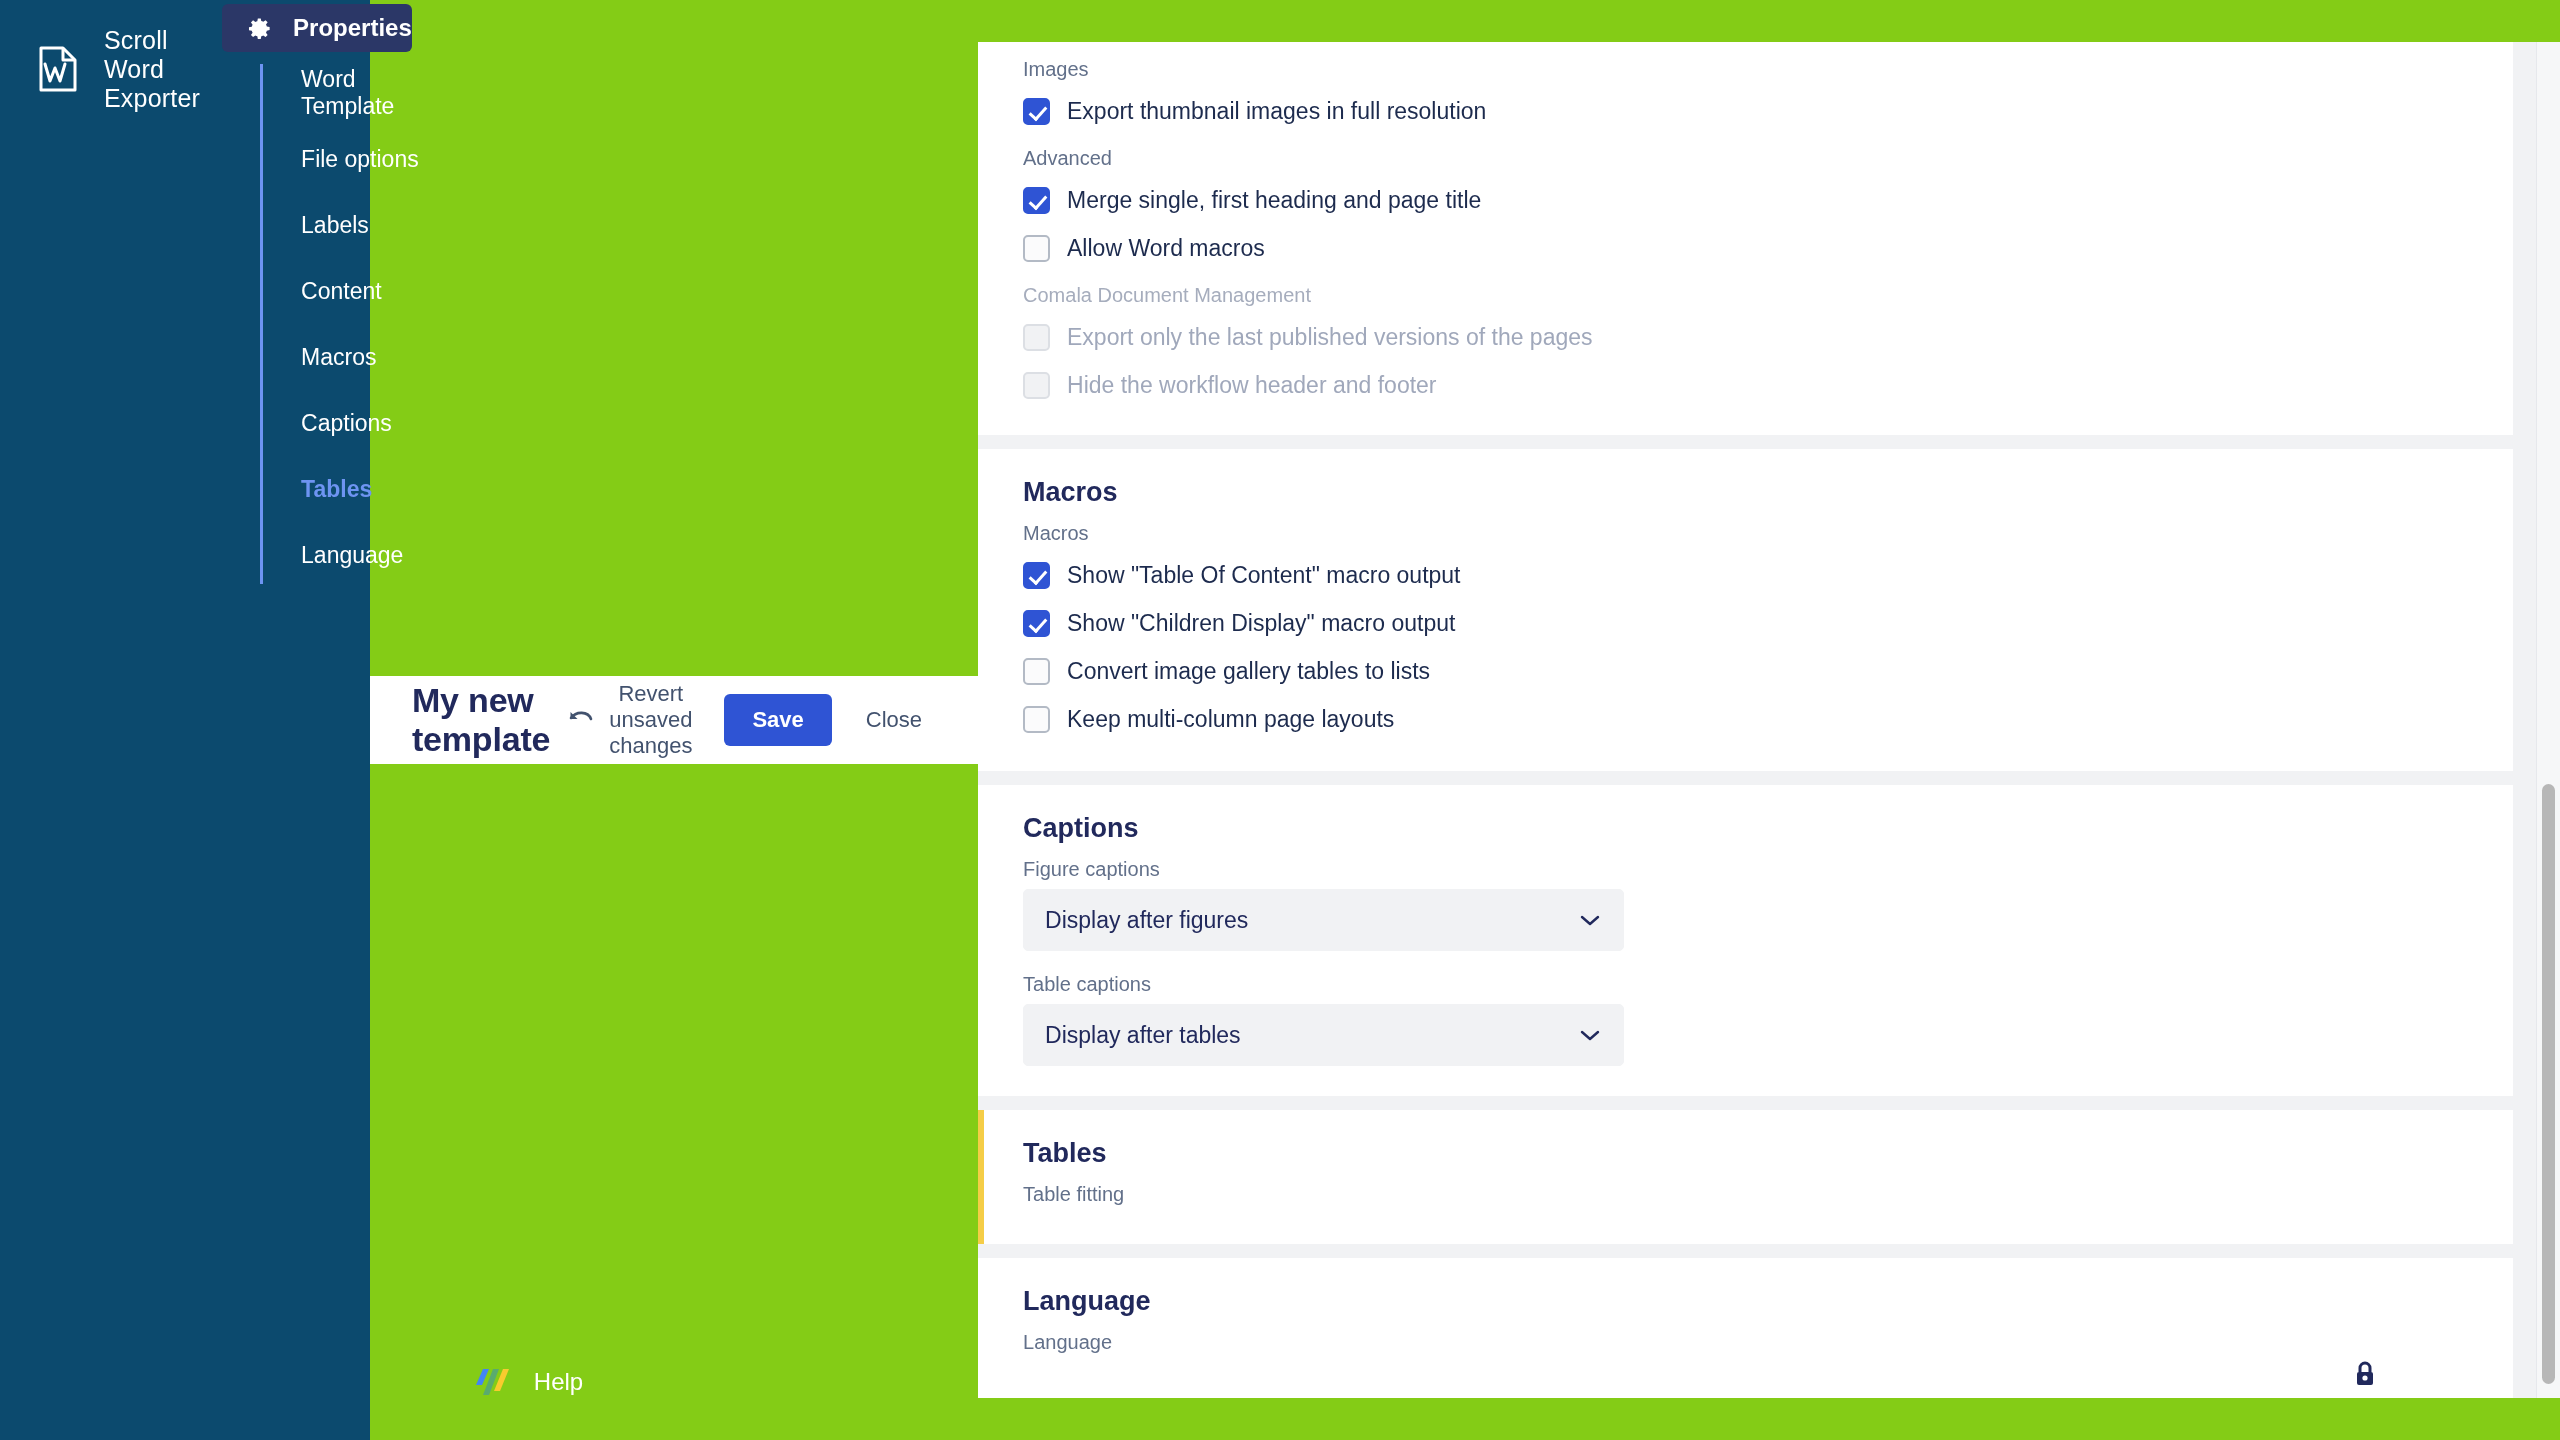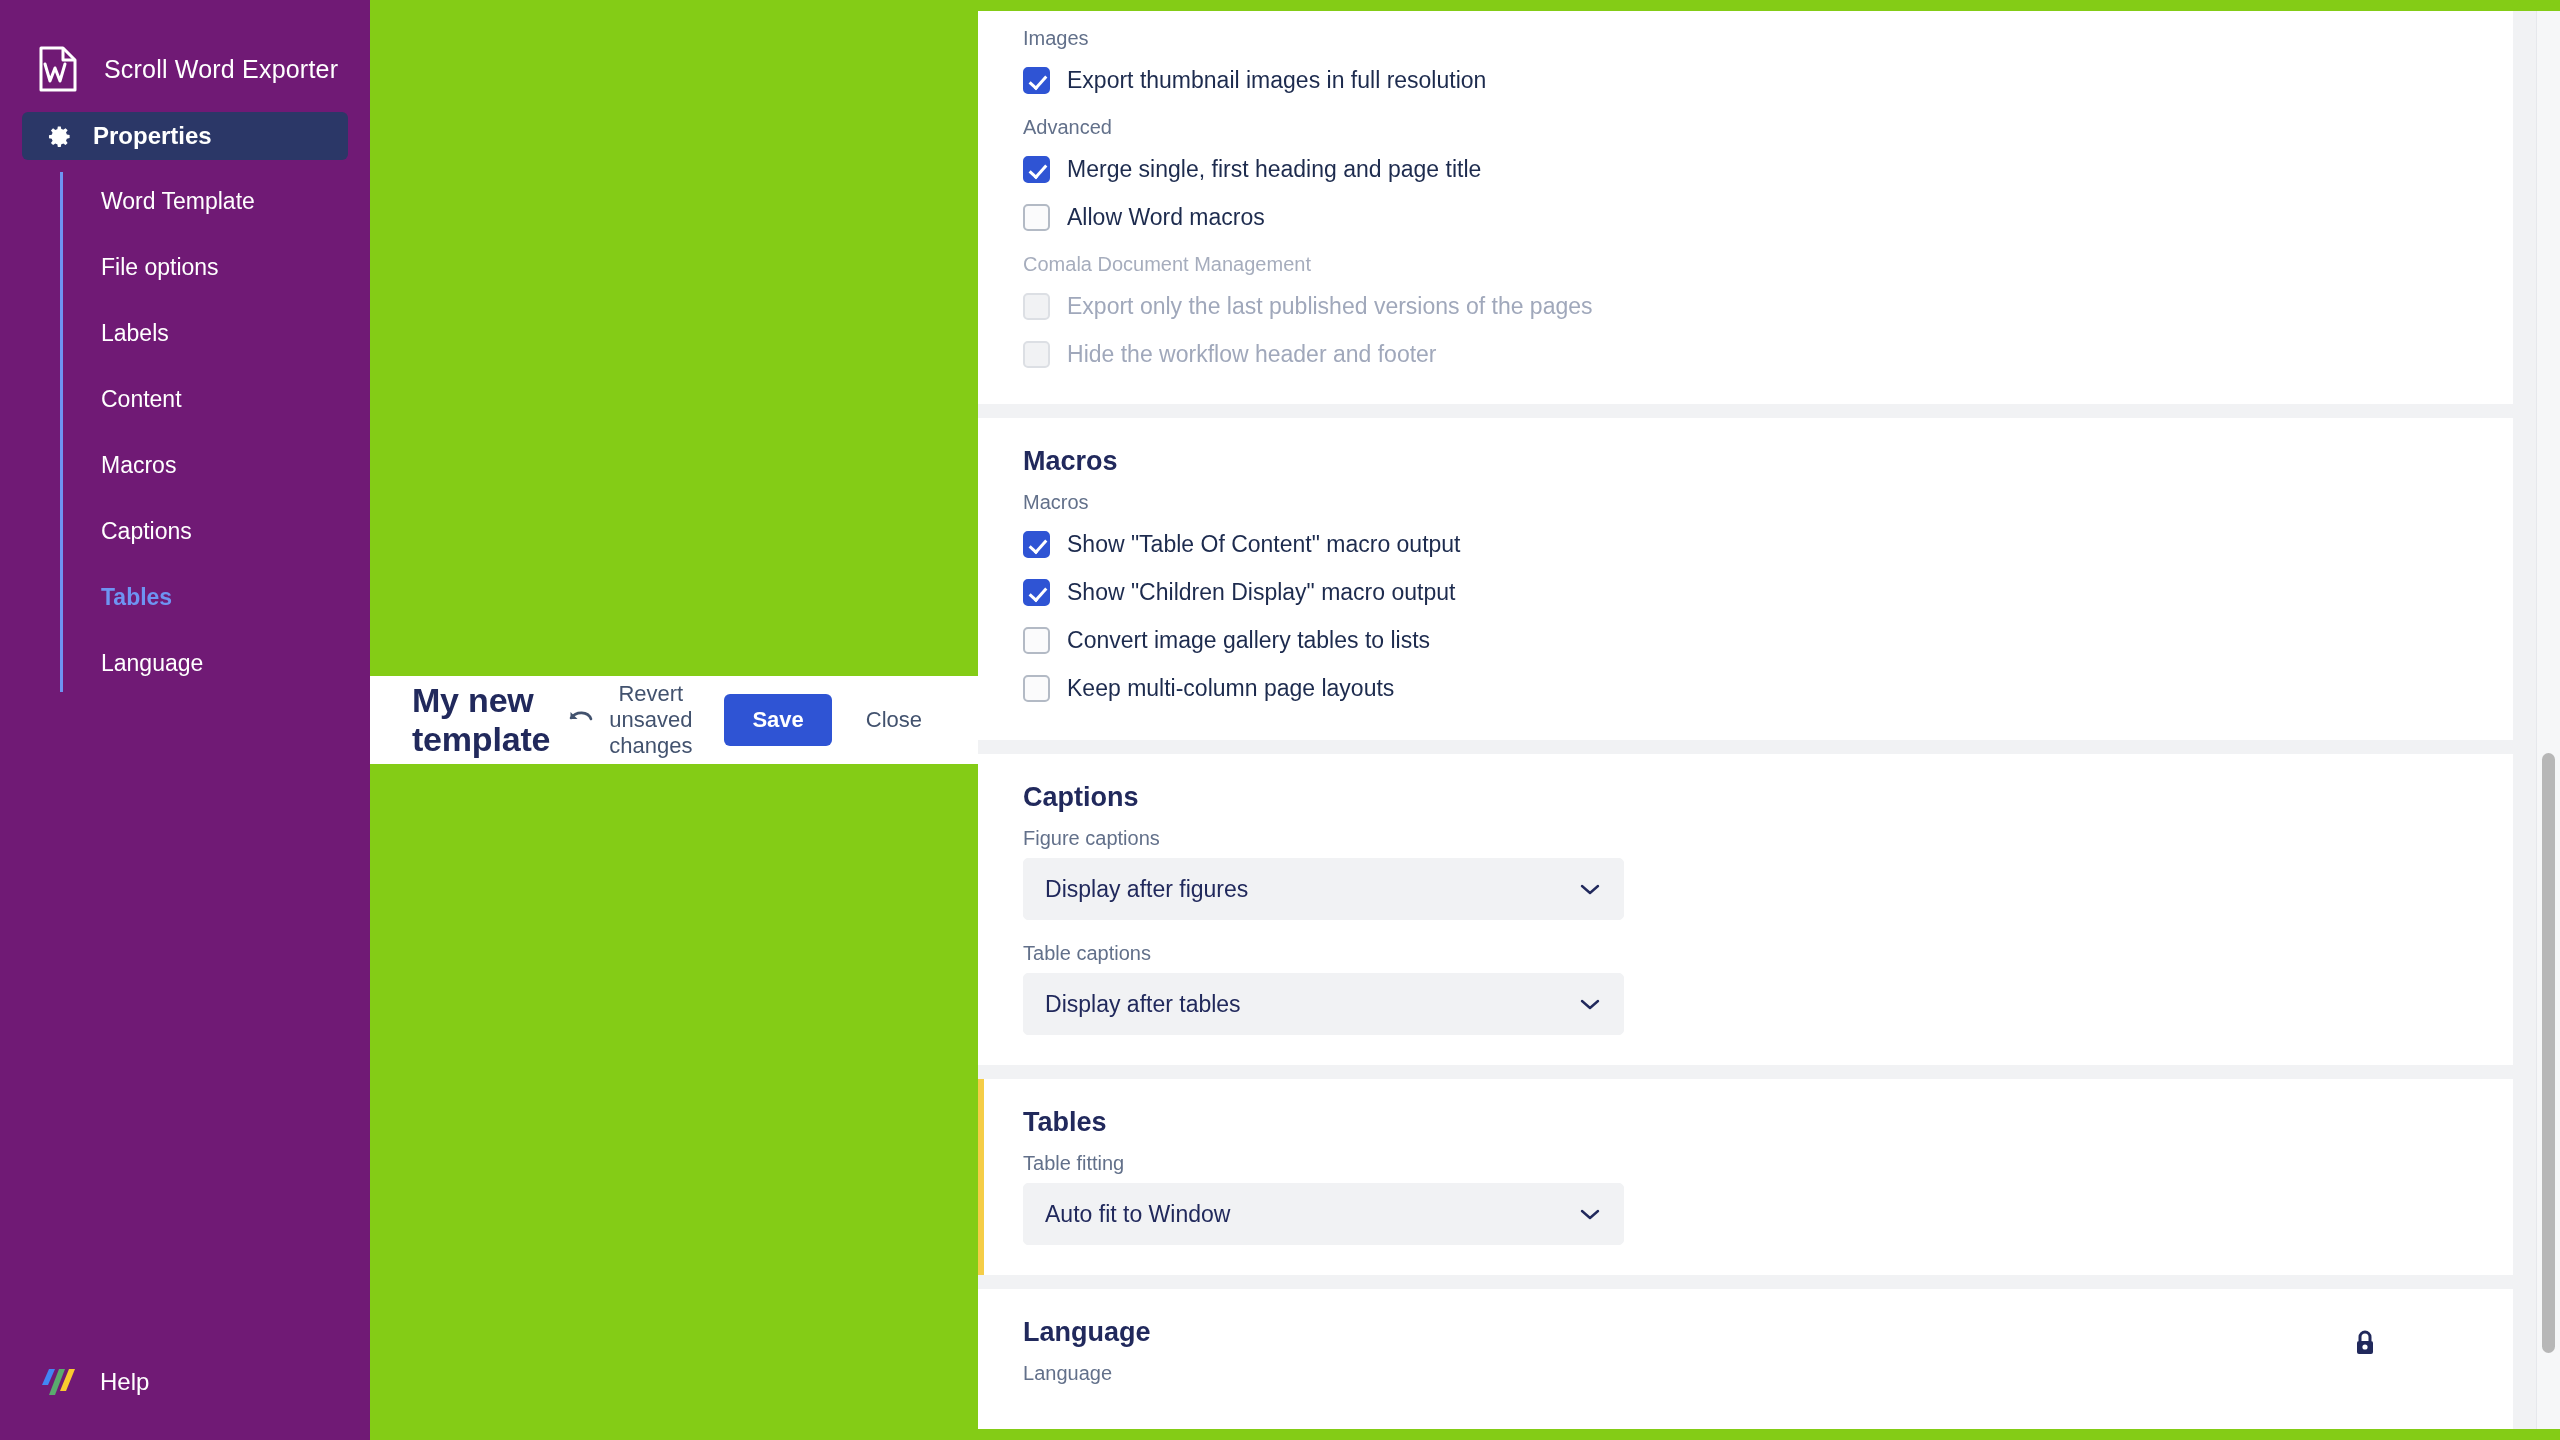--- a/index.html
+++ b/index.html
@@ -7,24 +7,24 @@
     width: 2560px; height: 1440px;
     overflow: hidden;
     font-family: "Liberation Sans", sans-serif;
     background: #ffffff;
   }
   .app { display: flex; width: 2560px; height: 1440px; }
 
   
   .sidebar {
     width: 370px; flex: 0 0 370px;
-    background: #701a75;
+    background: #0c4a6e;
     color: #ffffff;
     position: relative;
-    display: flex; flex-direction: column;
+    display: flex; flex-direction: row;
   }
   .brand {
     display: flex; align-items: center;
     gap: 22px;
     padding: 30px 0 0 34px;
     height: 108px;
   }
   .brand-logo { width: 48px; height: 48px; flex: 0 0 48px; }
   .brand-name { font-size: 25px; font-weight: 400; color: #fff; letter-spacing: .2px; }
 
@@ -349,28 +349,20 @@
               </span>
             </div>
           </div>
         </section>
 
         <section class="card accent">
           <div class="card-inner" style="padding-top:28px; padding-bottom:30px;">
             <div class="section-title">Tables</div>
 
             <div class="field-label">Table fitting</div>
-            <div class="select">
-              <span class="select-value">Auto fit to Window</span>
-              <span class="chev">
-                <svg viewBox="0 0 22 14" width="22" height="14" aria-hidden="true">
-                  <path d="M3 4 L11 11 L19 4" fill="none" stroke="#21295c" stroke-width="2.4" stroke-linecap="round" stroke-linejoin="round"></path>
-                </svg>
-              </span>
-            </div>
           </div>
         </section>
 
         <section class="card">
           <div class="card-inner" style="padding-top:28px; padding-bottom:36px;">
             <div class="section-title">Language</div>
 
             <div class="field-label">Language</div>
 
           </div>

